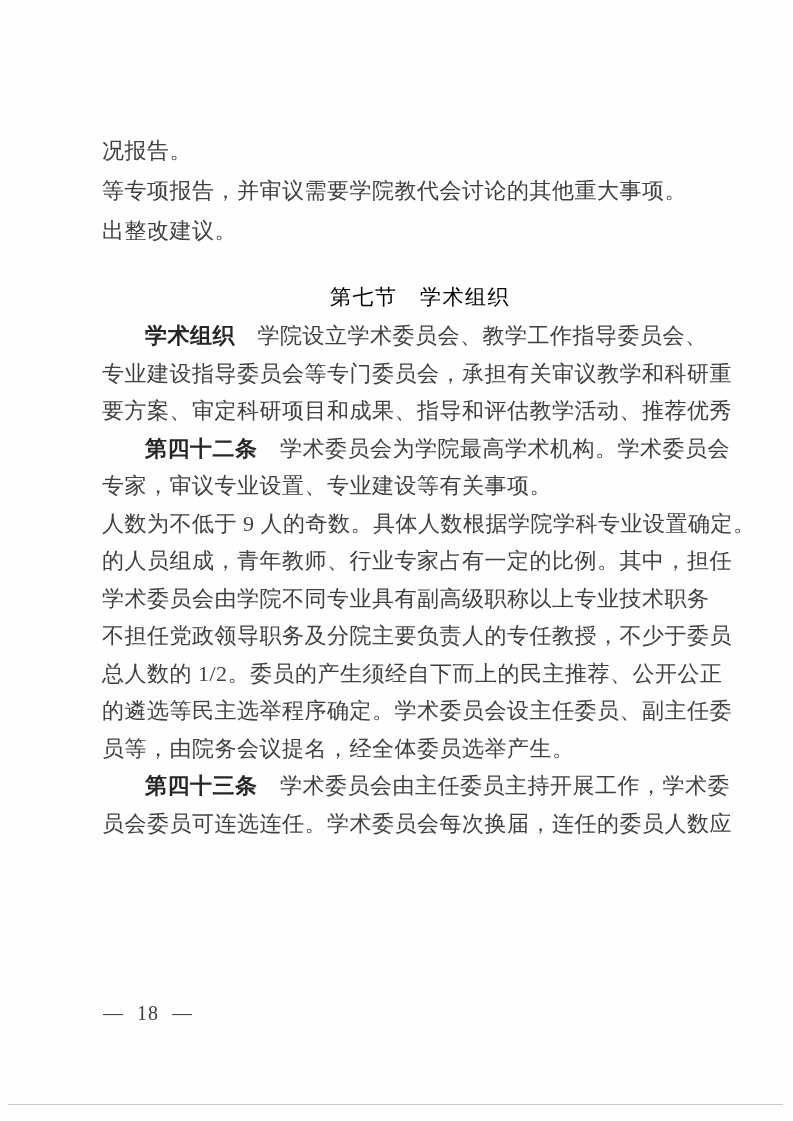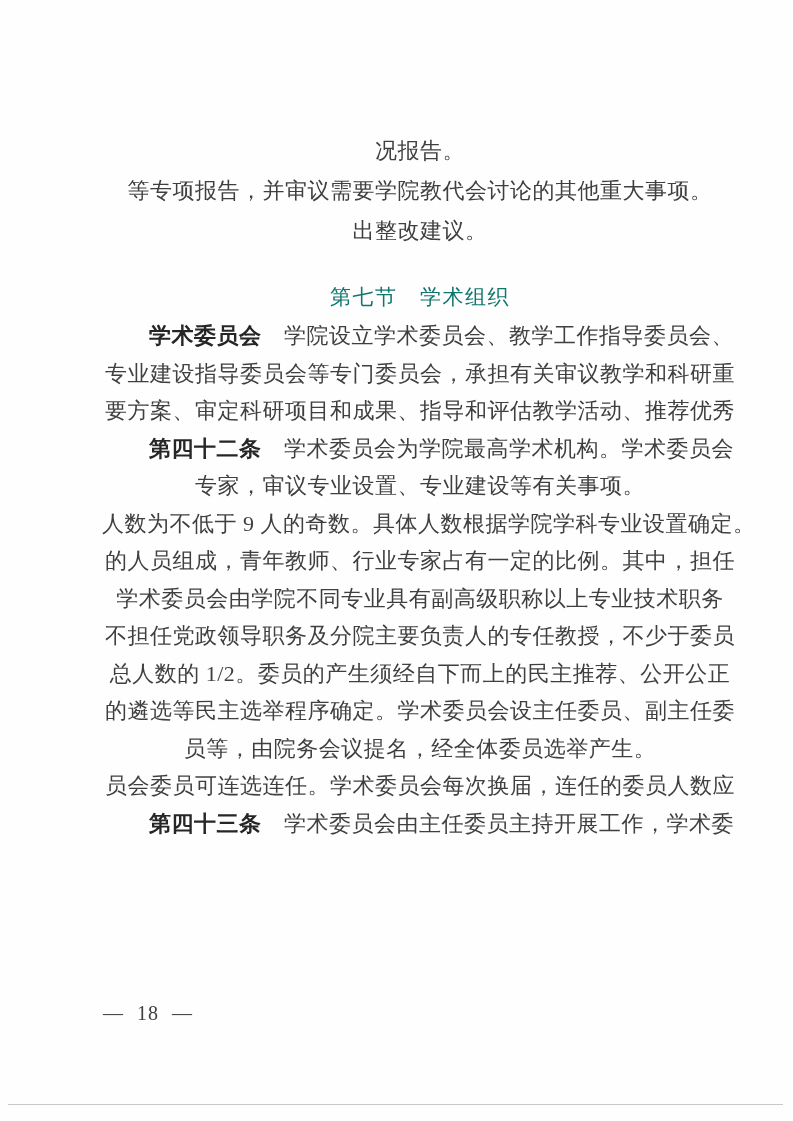--- a/index.html
+++ b/index.html
@@ -19,31 +19,31 @@
   .textcol {
     position: absolute;
     left: 102px;
     top: 131px;
     width: 636px;
     font-size: 22px;
     letter-spacing: 0.5px;
   }
   .upper .line { line-height: 40px; height: 40px; }
   .lower .line { line-height: 37.5px; height: 37.5px; }
-  .line { white-space: nowrap; text-align: center; }
+  .line { white-space: nowrap; }
   .ind { text-indent: 43px; }
   .section-heading {
     margin: 26px 0 0 0;
     height: 40px;
     line-height: 40px;
     text-align: center;
     font-size: 21px;
     font-weight: normal;
     letter-spacing: 1.5px;
-    color: #0f766e;
+    color: #000000;
   }
   .lead {
     font-family: "Liberation Sans", "DejaVu Sans", sans-serif;
     font-weight: 700;
     color: #262626;
   }
   .footer {
     position: absolute;
     left: 103px;
     top: 1002px;
@@ -72,41 +72,41 @@
       <div class="line">况报告。</div>
       <div class="line">等专项报告，并审议需要学院教代会讨论的其他重大事项。</div>
       <div class="line">出整改建议。</div>
     </div>
 
     <h2 class="section-heading">第七节　学术组织</h2>
 
     <div class="lower">
 
       <div class="line ind">
-        <span class="lead">学术委员会</span><span>　学院设立学术委员会、教学工作指导委员会、</span>
+        <span class="lead">学术组织</span><span>　学院设立学术委员会、教学工作指导委员会、</span>
       </div>
       <div class="line">专业建设指导委员会等专门委员会，承担有关审议教学和科研重</div>
       <div class="line">要方案、审定科研项目和成果、指导和评估教学活动、推荐优秀</div>
       <div class="line ind">
         <span class="lead">第四十二条</span><span>　学术委员会为学院最高学术机构。学术委员会</span>
       </div>
 
       <div class="line">专家，审议专业设置、专业建设等有关事项。</div>
       <div class="line">人数为不低于 9 人的奇数。具体人数根据学院学科专业设置确定。</div>
       <div class="line">的人员组成，青年教师、行业专家占有一定的比例。其中，担任</div>
       <div class="line">学术委员会由学院不同专业具有副高级职称以上专业技术职务</div>
       <div class="line">不担任党政领导职务及分院主要负责人的专任教授，不少于委员</div>
       <div class="line">总人数的 1/2。委员的产生须经自下而上的民主推荐、公开公正</div>
       <div class="line">的遴选等民主选举程序确定。学术委员会设主任委员、副主任委</div>
       <div class="line">员等，由院务会议提名，经全体委员选举产生。</div>
 
-      <div class="line">员会委员可连选连任。学术委员会每次换届，连任的委员人数应</div>
       <div class="line ind">
         <span class="lead">第四十三条</span><span>　学术委员会由主任委员主持开展工作，学术委</span>
       </div>
+      <div class="line">员会委员可连选连任。学术委员会每次换届，连任的委员人数应</div>
 
     </div>
   </div>
 
   <div class="footer">— 18 —</div>
 
   <div class="scan-line"></div>
 </div>
 
 </body></html>

